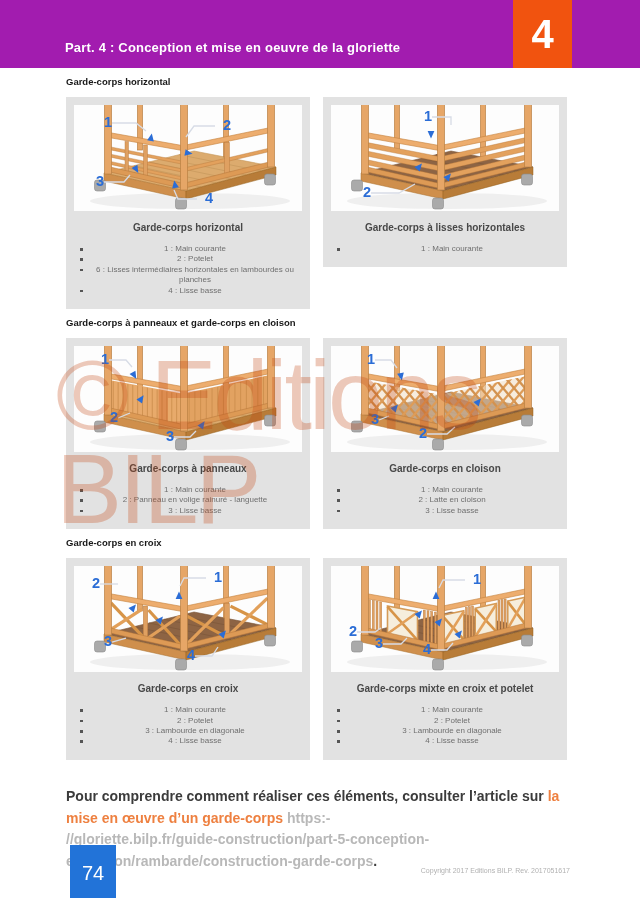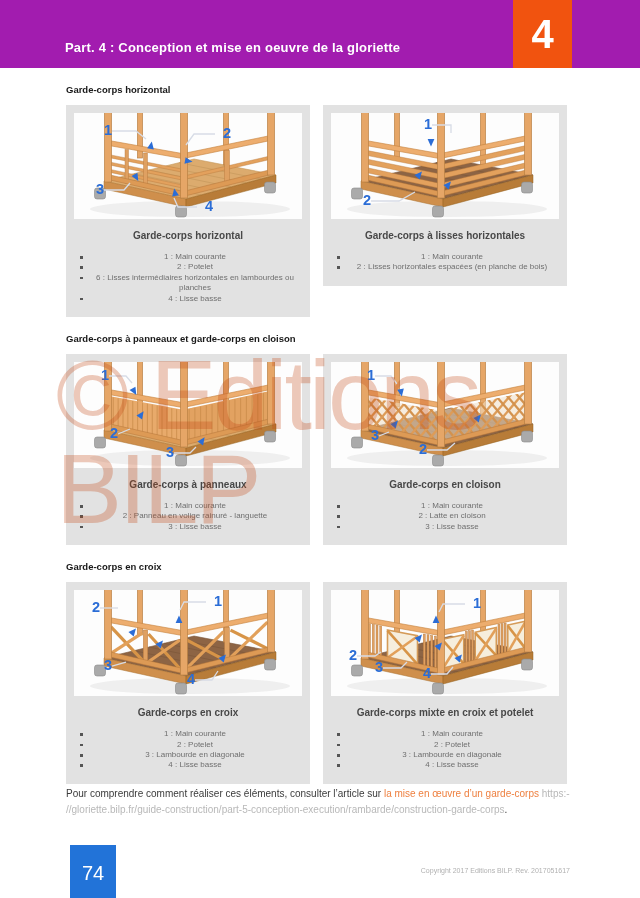--- a/index.html
+++ b/index.html
@@ -5,38 +5,38 @@
   html,body{margin:0;padding:0;}
   body{width:640px;height:898px;background:#ffffff;overflow:hidden;position:relative;
        font-family:"Liberation Sans",sans-serif;-webkit-font-smoothing:antialiased;}
   
   .page-header{position:absolute;left:0;top:0;width:640px;height:68px;background:#a21caf;}
   .header-title{position:absolute;left:65px;bottom:13px;font-size:13px;font-weight:bold;color:#ffffff;letter-spacing:.2px;}
   .part-badge{position:absolute;left:513px;top:0;width:59px;height:68px;background:#f1530f;
               display:flex;align-items:center;justify-content:center;color:#fff;font-size:40px;font-weight:bold;}
   
   .sections{position:absolute;left:66px;top:68px;width:501px;}
-  .section{margin-top:16px;}
+  .section{margin-top:8px;}
   .section + .section{}
   .section-heading{margin:0 0 10px 0;font-size:9.5px;font-weight:bold;color:#191919;}
   .row{display:flex;gap:13px;align-items:flex-start;}
   .panel{width:244px;box-sizing:border-box;background:#e2e2e2;padding:8px 8px 13px 8px;}
   .illus{width:228px;height:106px;background:#fdfdfd;position:relative;overflow:hidden;}
   .illus svg{display:block;}
   .illus text{font-family:"Liberation Sans",sans-serif;}
   .caption{margin-top:11px;text-align:center;font-size:10px;font-weight:bold;color:#484848;}
   .legend{list-style:none;margin:11px 0 0 5px;padding:0;font-size:8px;color:#6f6f6f;text-align:center;}
   .legend li{position:relative;padding-left:9px;line-height:10.4px;}
   .legend li::before{content:"";position:absolute;left:1px;top:4px;width:2.5px;height:2.5px;background:#555;}
   
   .watermark{position:absolute;left:56px;top:348px;z-index:6;pointer-events:none;
              font-size:99px;font-weight:normal;line-height:.95;letter-spacing:-3px;
              color:#c2410c;opacity:.28;white-space:nowrap;}
   
-  .footer-note{position:absolute;left:66px;top:786px;width:506px;font-size:10px;line-height:1.55;color:#3b3b3b;}
+  .footer-note{position:absolute;left:66px;top:786px;width:506px;font-size:14px;line-height:1.55;color:#3b3b3b;font-weight:bold;}
   .footer-note .link{color:#ee8040;cursor:pointer;}
   .footer-note .url{color:#b8b8b8;}
   .page-num{position:absolute;left:70px;top:845px;width:46px;height:56px;background:#2273d8;
             display:flex;align-items:center;justify-content:center;color:#fff;font-size:20px;}
   .copyright{position:absolute;right:70px;top:867px;font-size:7px;color:#b1b1b1;}
 </style>
 </head>
 <body>
 
 <div class="page-header">
@@ -150,21 +150,20 @@
               <g transform="translate(117,72) rotate(40)">
                 <polygon points="0,-4.6 3.4,3 -3.4,3" fill="#2b6dd6"></polygon>
               </g>
               <text x="93" y="16" font-size="14.5" font-weight="bold" fill="#2b6dd6">1</text>
               <text x="32" y="92" font-size="14.5" font-weight="bold" fill="#2b6dd6">2</text>
             </svg>
           </div>
           <div class="caption">Garde-corps à lisses horizontales</div>
           <ul class="legend">
             <li>1 : Main courante</li>
-            <li>2 : Lisses horizontales espacées (en planche de bois)</li>
           </ul>
         </div>
       </div>
     </section>
     <section class="section">
       <h2 class="section-heading">Garde-corps à panneaux et garde-corps en cloison</h2>
       <div class="row">
         <div class="panel">
           <div class="illus">
             <svg viewBox="0 0 228 106" width="228" height="106" xmlns="http://www.w3.org/2000/svg">

